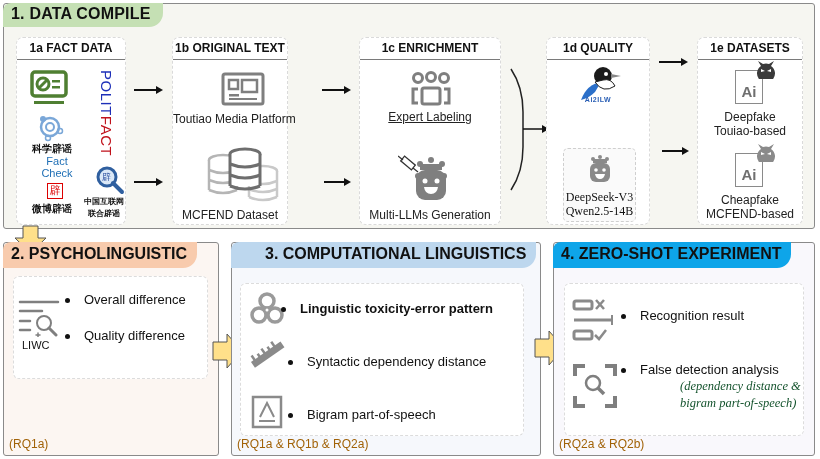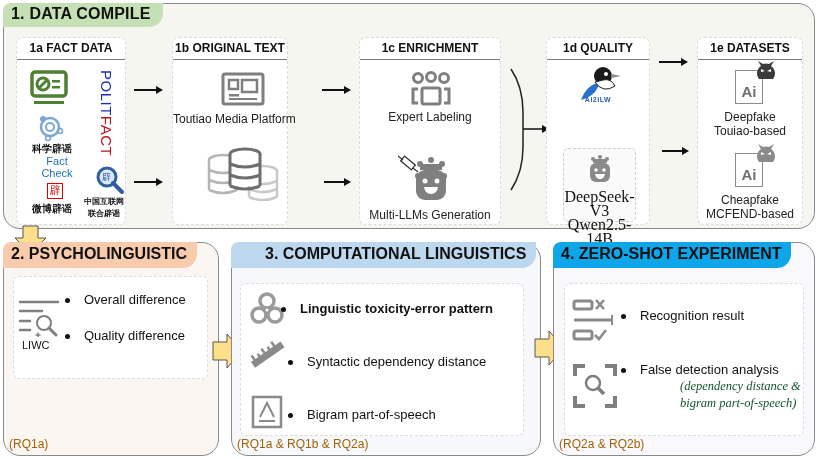--- a/index.html
+++ b/index.html
@@ -1,19 +1,19 @@
 <!DOCTYPE html>
 <html><head>
 <meta charset="utf-8">
 <style>
   * { box-sizing: border-box; margin: 0; padding: 0; }
   html, body { width: 820px; height: 459px; background: #ffffff; overflow: hidden; }
   body { position: relative; font-family: "Liberation Sans", sans-serif; color: #111; }
 
-  .panel { position: absolute; border: 1.5px solid #8a8a8a; border-radius: 17px; }
+  .panel { position: absolute; border: 1.5px solid #8a8a8a; border-radius: 3px; }
   .panel-title { position: absolute; font-weight: bold; color: #111; white-space: nowrap; }
 
   
   #sec1 { left: 3px; top: 3px; width: 812px; height: 226px; background: #f6f6f1; }
   #sec1-title { left: -1px; top: -1px; height: 24px; padding: 2px 12px 0 8px; font-size: 16px;
     background: #c5e0b4; border-top-left-radius: 8px; border-bottom-right-radius: 14px; letter-spacing: 0.2px; }
 
   .sub { position: absolute; top: 33px; height: 188px; background: #ffffff;
     border: 1px dashed #dadada; border-radius: 7px; }
   .sub-title { position: absolute; left: 0; right: 0; top: 0; height: 22px; text-align: center;
@@ -123,38 +123,39 @@
         <path d="M44 34 q14 6 28 0 M44 42 q14 6 28 0 M44 50 q14 6 28 0" fill="none"></path>
       </g>
       <g fill="#ffffff" stroke="#6e6e6e" stroke-width="3">
         <ellipse cx="40" cy="7" rx="15" ry="5"></ellipse>
         <rect x="25" y="7" width="30" height="32" fill="#ffffff" stroke="none"></rect>
         <line x1="25" y1="7" x2="25" y2="39"></line>
           <line x1="55" y1="7" x2="55" y2="39"></line>
         <path d="M25 17 q15 6 30 0 M25 28 q15 6 30 0 M25 39 q15 6 30 0" fill="none"></path>
       </g>
     </svg>
+    <div class="cap" style="top:170px;">MCFEND Dataset</div>
   </div>
 
   <div class="arrow-h" style="left:318px; top:85px; width:27px;"></div>
   <div class="arrow-h" style="left:320px; top:177px; width:25px;"></div>
 
   <div class="sub" style="left:355px; width:142px;">
     <div class="sub-title">1c ENRICHMENT</div>
     <svg style="position:absolute;left:49px;top:33px;" width="44" height="36" viewBox="0 0 44 36">
       <g fill="none" stroke="#7f7f7f" stroke-width="3">
         <circle cx="9" cy="7" r="4.5"></circle>
           <circle cx="22" cy="6" r="4.5"></circle>
           <circle cx="35" cy="7" r="4.5"></circle>
         <rect x="13" y="17" width="18" height="16" rx="2"></rect>
         <path d="M9 18 h-5 v14 h5"></path>
           <path d="M35 18 h5 v14 h-5"></path>
       </g>
     </svg>
-    <div class="cap" style="top:72px;">Expert Labeling</div>
+    <div class="cap" style="top:72px;text-decoration:underline;">Expert Labeling</div>
 
     <svg style="position:absolute;left:38px;top:116px;" width="60" height="48" viewBox="0 0 60 48">
       <g stroke="#333" stroke-width="1.3" fill="#fff">
         <rect x="3" y="6" width="14" height="6" transform="rotate(40 10 9)"></rect>
         <line x1="0" y1="2" x2="5" y2="6"></line>
         <line x1="15" y1="14" x2="20" y2="18"></line>
       </g>
       <g fill="#7f7f7f">
         <circle cx="22" cy="10" r="3"></circle>
           <circle cx="33" cy="6" r="3"></circle>
@@ -193,21 +194,21 @@
           <circle cx="6" cy="4" r="2"></circle>
             <circle cx="13" cy="2" r="2"></circle>
             <circle cx="20" cy="4" r="2"></circle>
           <rect x="6" y="4" width="14" height="4"></rect>
           <rect x="3" y="8" width="20" height="19" rx="6"></rect>
         </g>
         <circle cx="9" cy="15" r="1.8" fill="#fff"></circle>
           <circle cx="17" cy="15" r="1.8" fill="#fff"></circle>
         <path d="M8 19 h10 q-1 5 -5 5 q-4 0 -5 -5 z" fill="#fff"></path>
       </svg>
-      <div style="position:absolute;left:0;right:0;top:41px;text-align:center;font-family:'Liberation Serif',serif;font-size:16px;line-height:14px;">
+      <div style="position:absolute;left:0;right:0;top:41px;text-align:center;font-family:'Liberation Serif',serif;font-size:12px;line-height:14px;">
         <div>DeepSeek-V3</div>
         <div>Qwen2.5-14B</div>
       </div>
     </div>
   </div>
 
   <div class="arrow-h" style="left:655px; top:57px; width:27px;"></div>
   <div class="arrow-h" style="left:658px; top:146px; width:25px;"></div>
 
   <div class="sub" style="left:693px; width:106px;">

